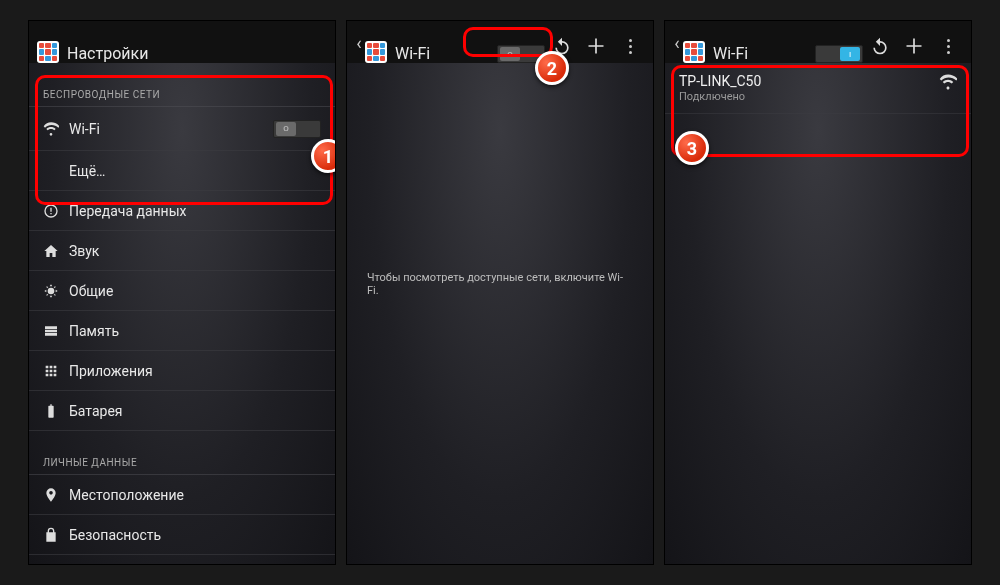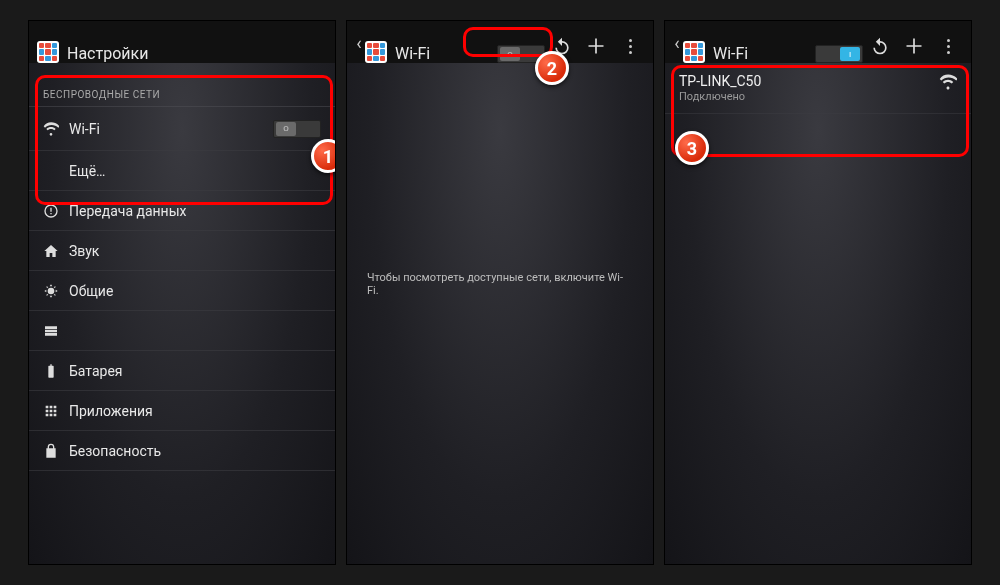--- a/index.html
+++ b/index.html
@@ -207,39 +207,49 @@
         </svg>
       </span>
     <span class="rlabel">Общие</span>
   </div>
   <div class="row">
     <span class="ricon">
         <svg viewBox="0 0 24 24">
           <path d="M3 5h18v4H3zm0 5h18v4H3zm0 5h18v4H3z"></path>
         </svg>
       </span>
+    <span class="rlabel">Память</span>
+  </div>
+  <div class="row">
+    <span class="ricon">
+        <svg viewBox="0 0 24 24">
+          <path d="M4 4h4v4H4zm6 0h4v4h-4zm6 0h4v4h-4zM4 10h4v4H4zm6 0h4v4h-4zm6 0h4v4h-4zM4 16h4v4H4zm6 0h4v4h-4zm6 0h4v4h-4z"></path>
+        </svg>
+      </span>
+    <span class="rlabel">Приложения</span>
   </div>
   <div class="row">
     <span class="ricon">
         <svg viewBox="0 0 24 24">
           <path d="M15 4h-2V2h-2v2H9a1 1 0 00-1 1v16a1 1 0 001 1h6a1 1 0 001-1V5a1 1 0 00-1-1z"></path>
         </svg>
       </span>
     <span class="rlabel">Батарея</span>
   </div>
-  <div class="row">
-    <span class="ricon">
-        <svg viewBox="0 0 24 24">
-          <path d="M4 4h4v4H4zm6 0h4v4h-4zm6 0h4v4h-4zM4 10h4v4H4zm6 0h4v4h-4zm6 0h4v4h-4zM4 16h4v4H4zm6 0h4v4h-4zm6 0h4v4h-4z"></path>
-        </svg>
-      </span>
-    <span class="rlabel">Приложения</span>
-  </div>
-
-
+
+  <div class="section-header">ЛИЧНЫЕ ДАННЫЕ</div>
+
+  <div class="row">
+    <span class="ricon">
+        <svg viewBox="0 0 24 24">
+          <path d="M12 2a7 7 0 00-7 7c0 5 7 13 7 13s7-8 7-13a7 7 0 00-7-7zm0 9.5A2.5 2.5 0 1112 6a2.5 2.5 0 010 5.5z"></path>
+        </svg>
+      </span>
+    <span class="rlabel">Местоположение</span>
+  </div>
   <div class="row">
     <span class="ricon">
         <svg viewBox="0 0 24 24">
           <path d="M17 8V6a5 5 0 00-10 0v2H5v14h14V8zm-8-2a3 3 0 016 0v2H9z"></path>
         </svg>
       </span>
     <span class="rlabel">Безопасность</span>
   </div>
 
   <div class="callout-box" style="top:54px;left:6px;width:298px;height:130px;"></div>

